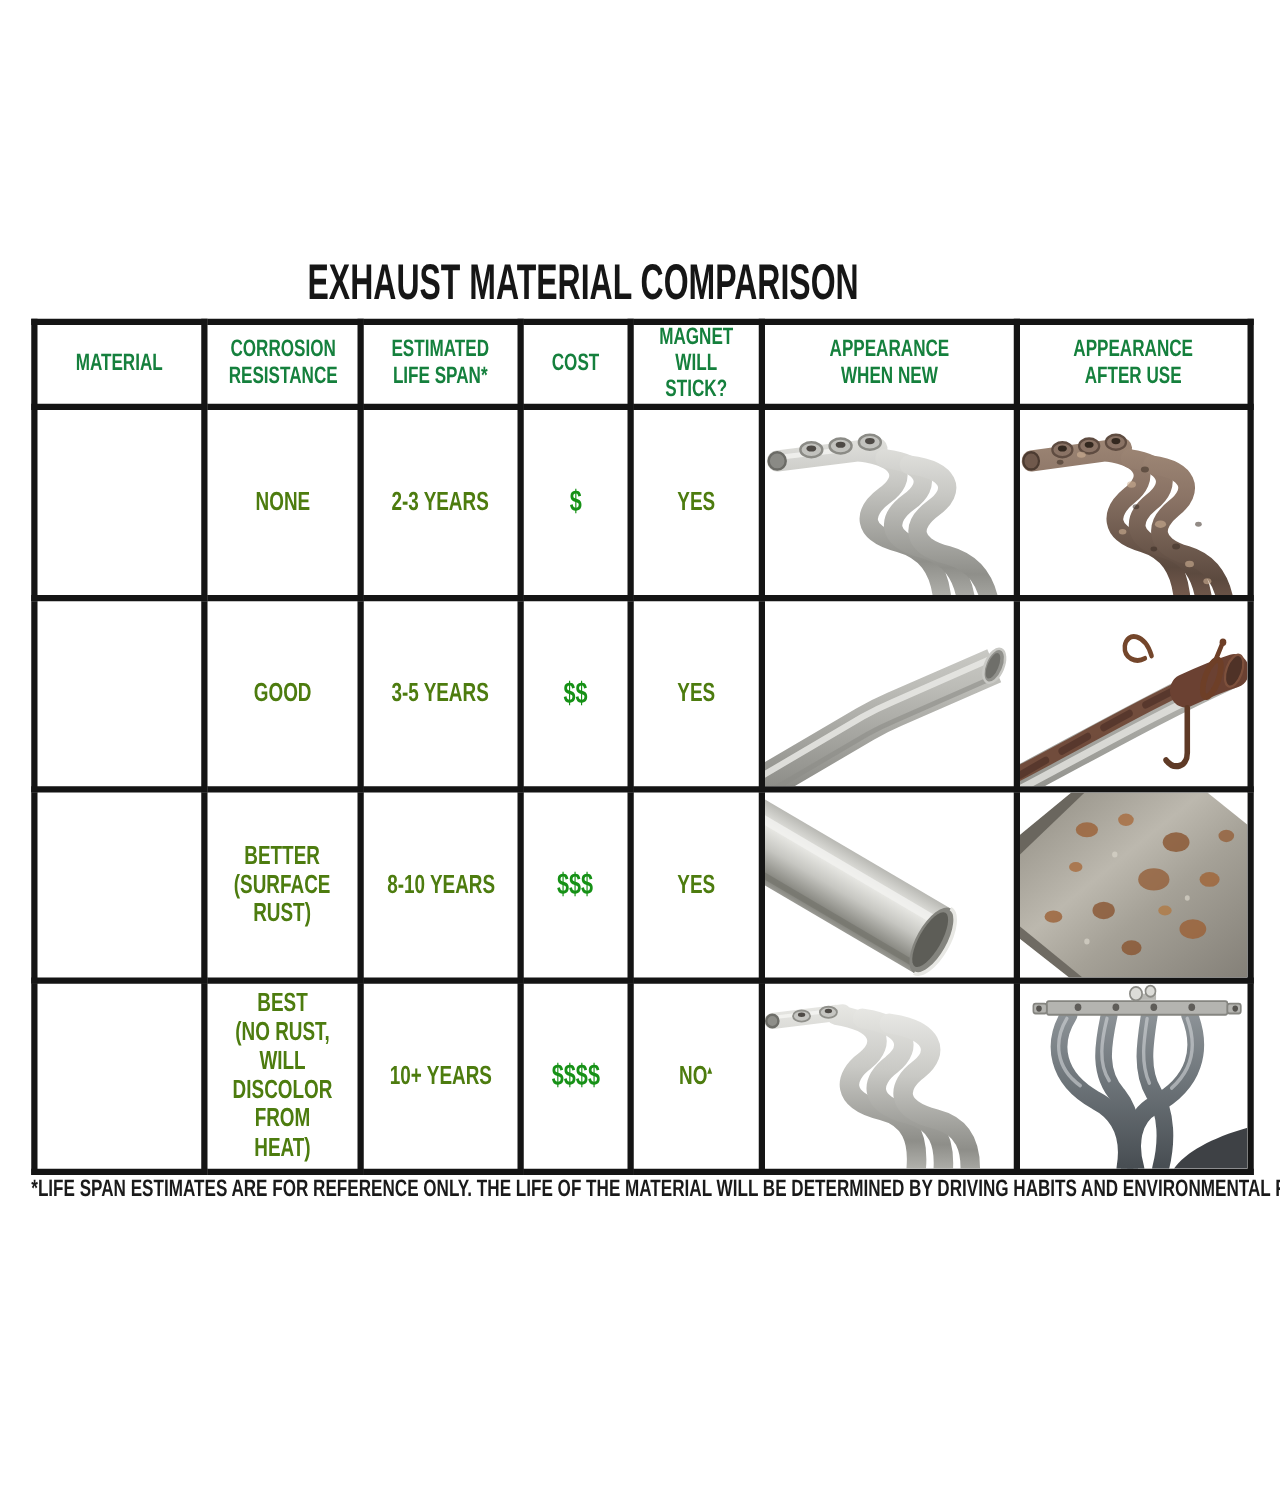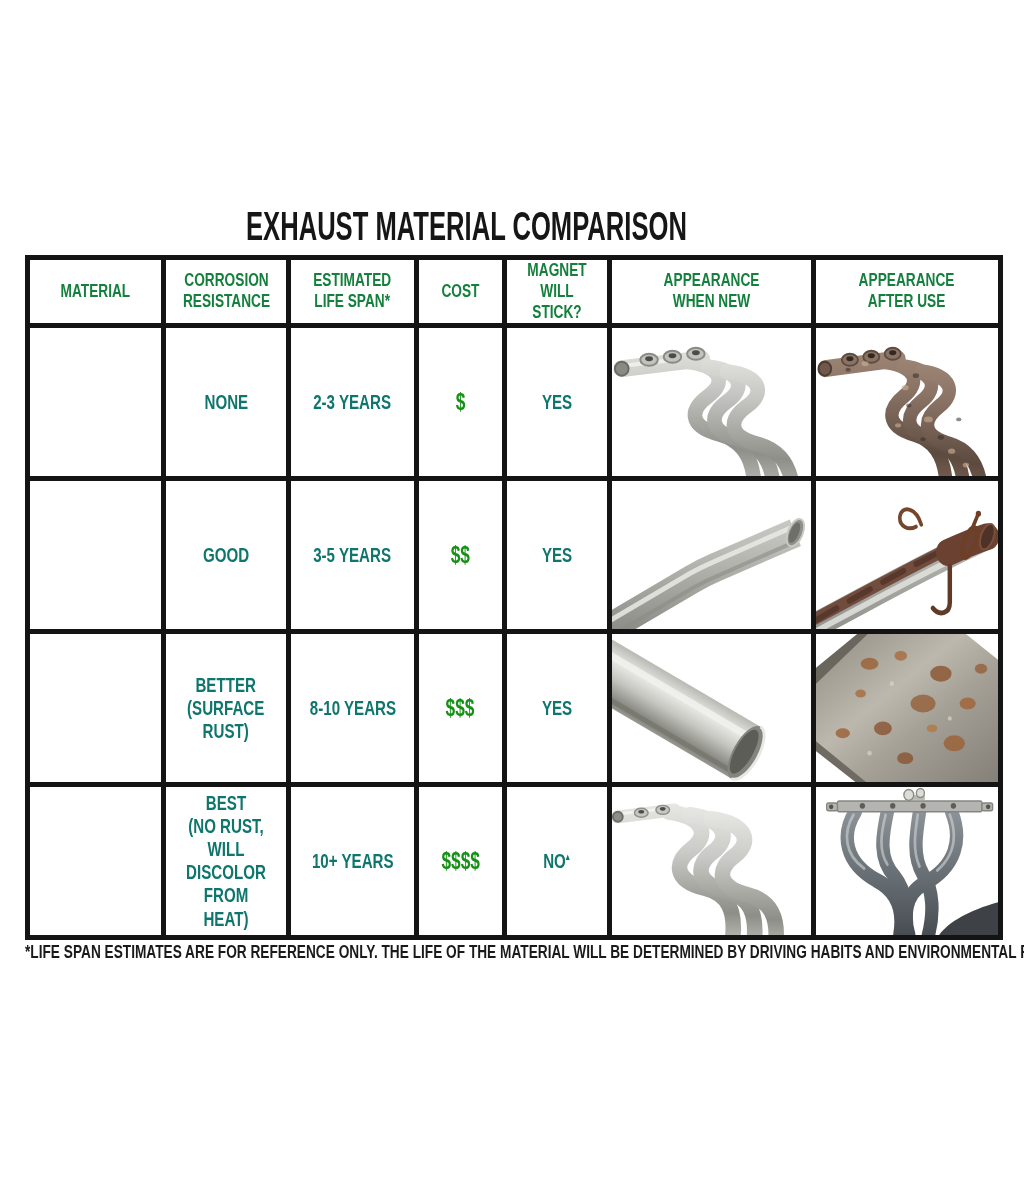--- a/index.html
+++ b/index.html
@@ -18,21 +18,21 @@
   .title .cn { transform:scaleX(.64); line-height:1.05; }
 
   table.cmp { position:absolute; left:25px; top:255px; width:973px;
               border-collapse:collapse; table-layout:fixed; }
   table.cmp td { border:5px solid var(--border,#141414); text-align:center;
                  vertical-align:middle; padding:0; overflow:hidden; background:#fff; }
   tr.hdr { height:56px; }
   tr.datarow { height:148px; }
   td.hcell { background:var(--red,#e8221e); color:#15803d; font-size:19px; }
   td.mcell { background:var(--blue,#0505a0); color:#ffffff; font-size:19px; }
-  td.tcell { color:#0f766e; font-size:21px; }
+  td.tcell { color:#4d7c0f; font-size:21px; }
   td.ccell { color:var(--green,#169116); font-size:24px; }
   td.pcell { padding:0; }
   td.pcell svg { display:block; width:100%; height:148px; background:#fff; }
   sup.tri { font-size:11px; vertical-align:super; line-height:0; }
 
   .footnotes { position:absolute; left:25px; top:941px; width:995px;
                color:#1a1a1a; font-size:19px; font-weight:bold; }
   .footnotes .line { height:23px; }
 </style>
 </head>

